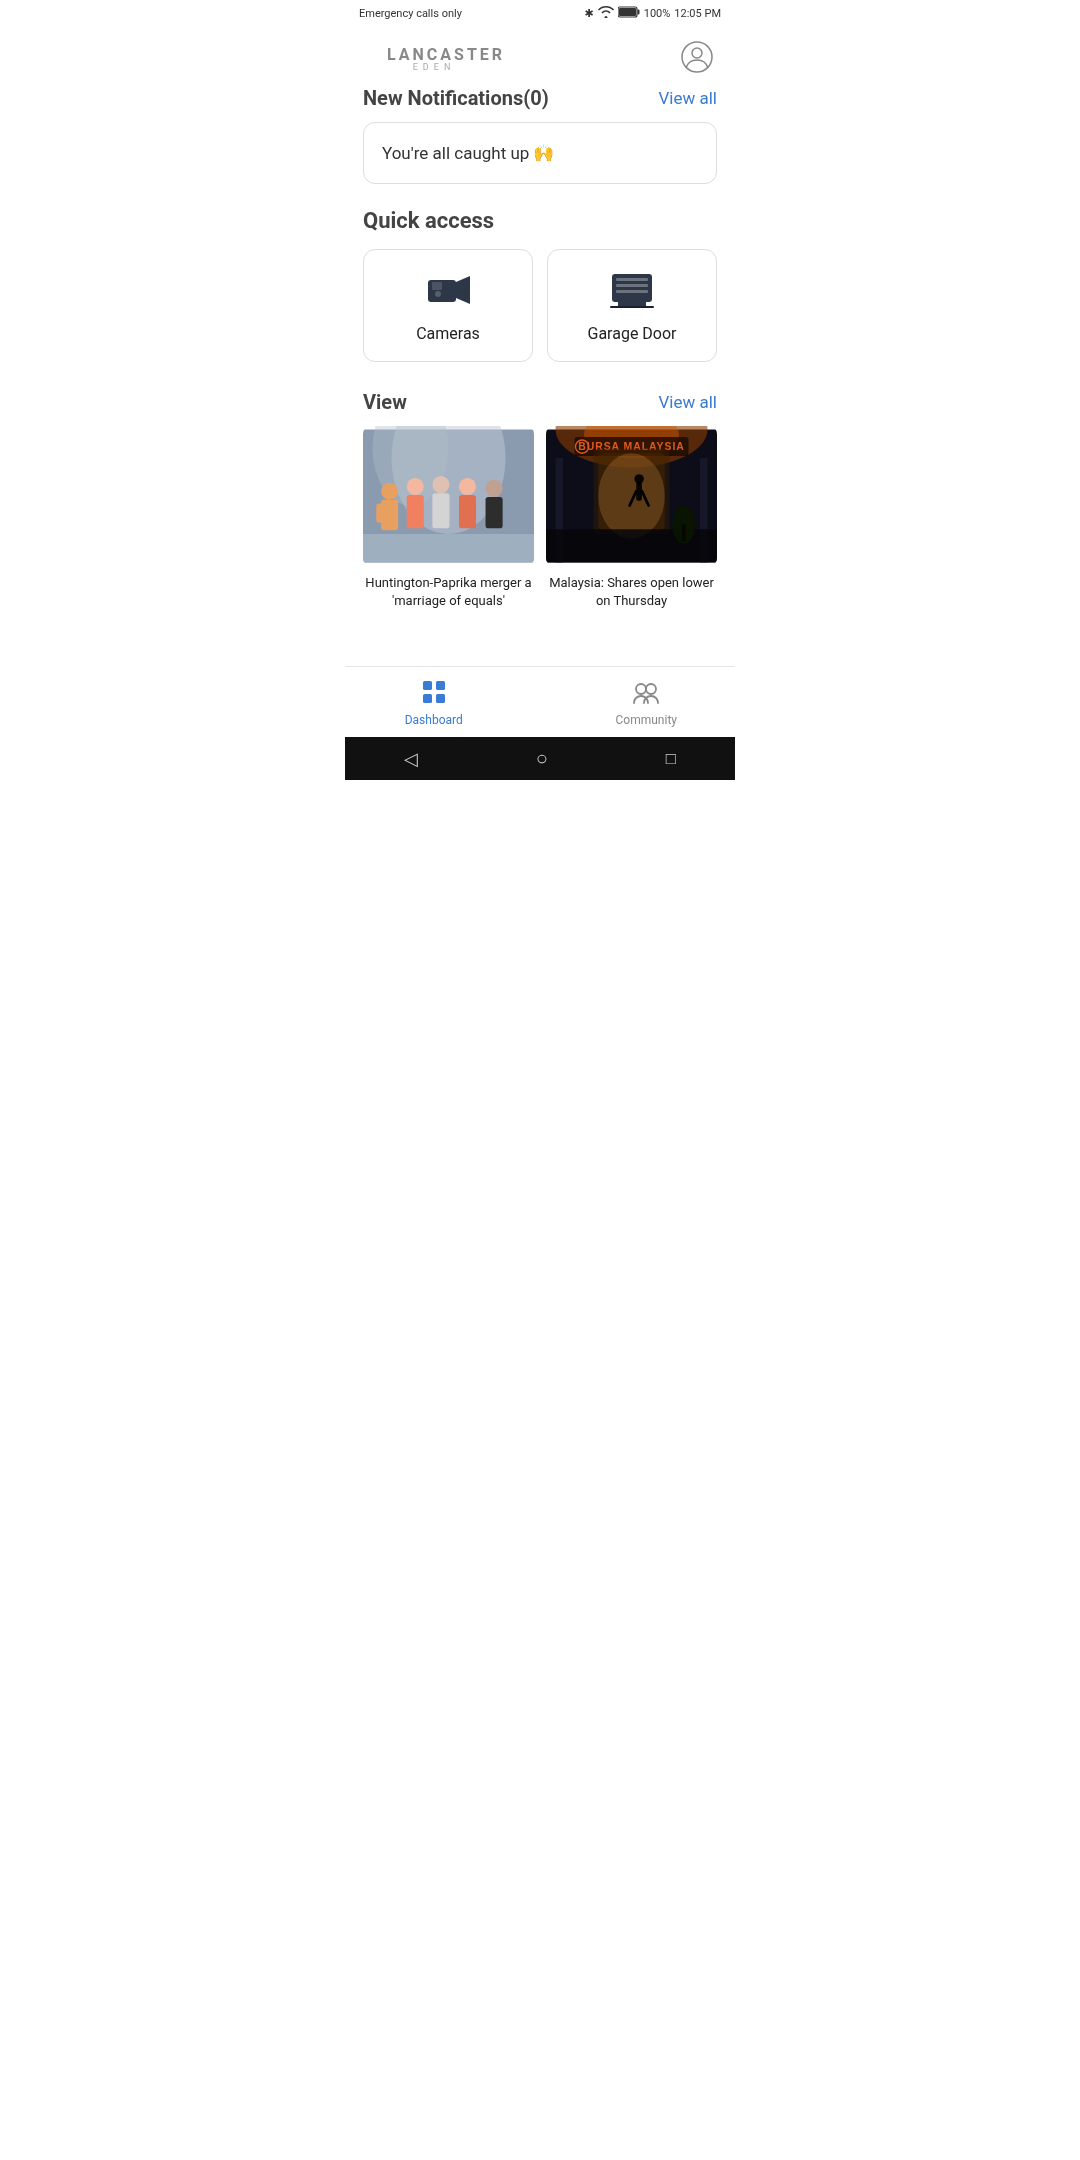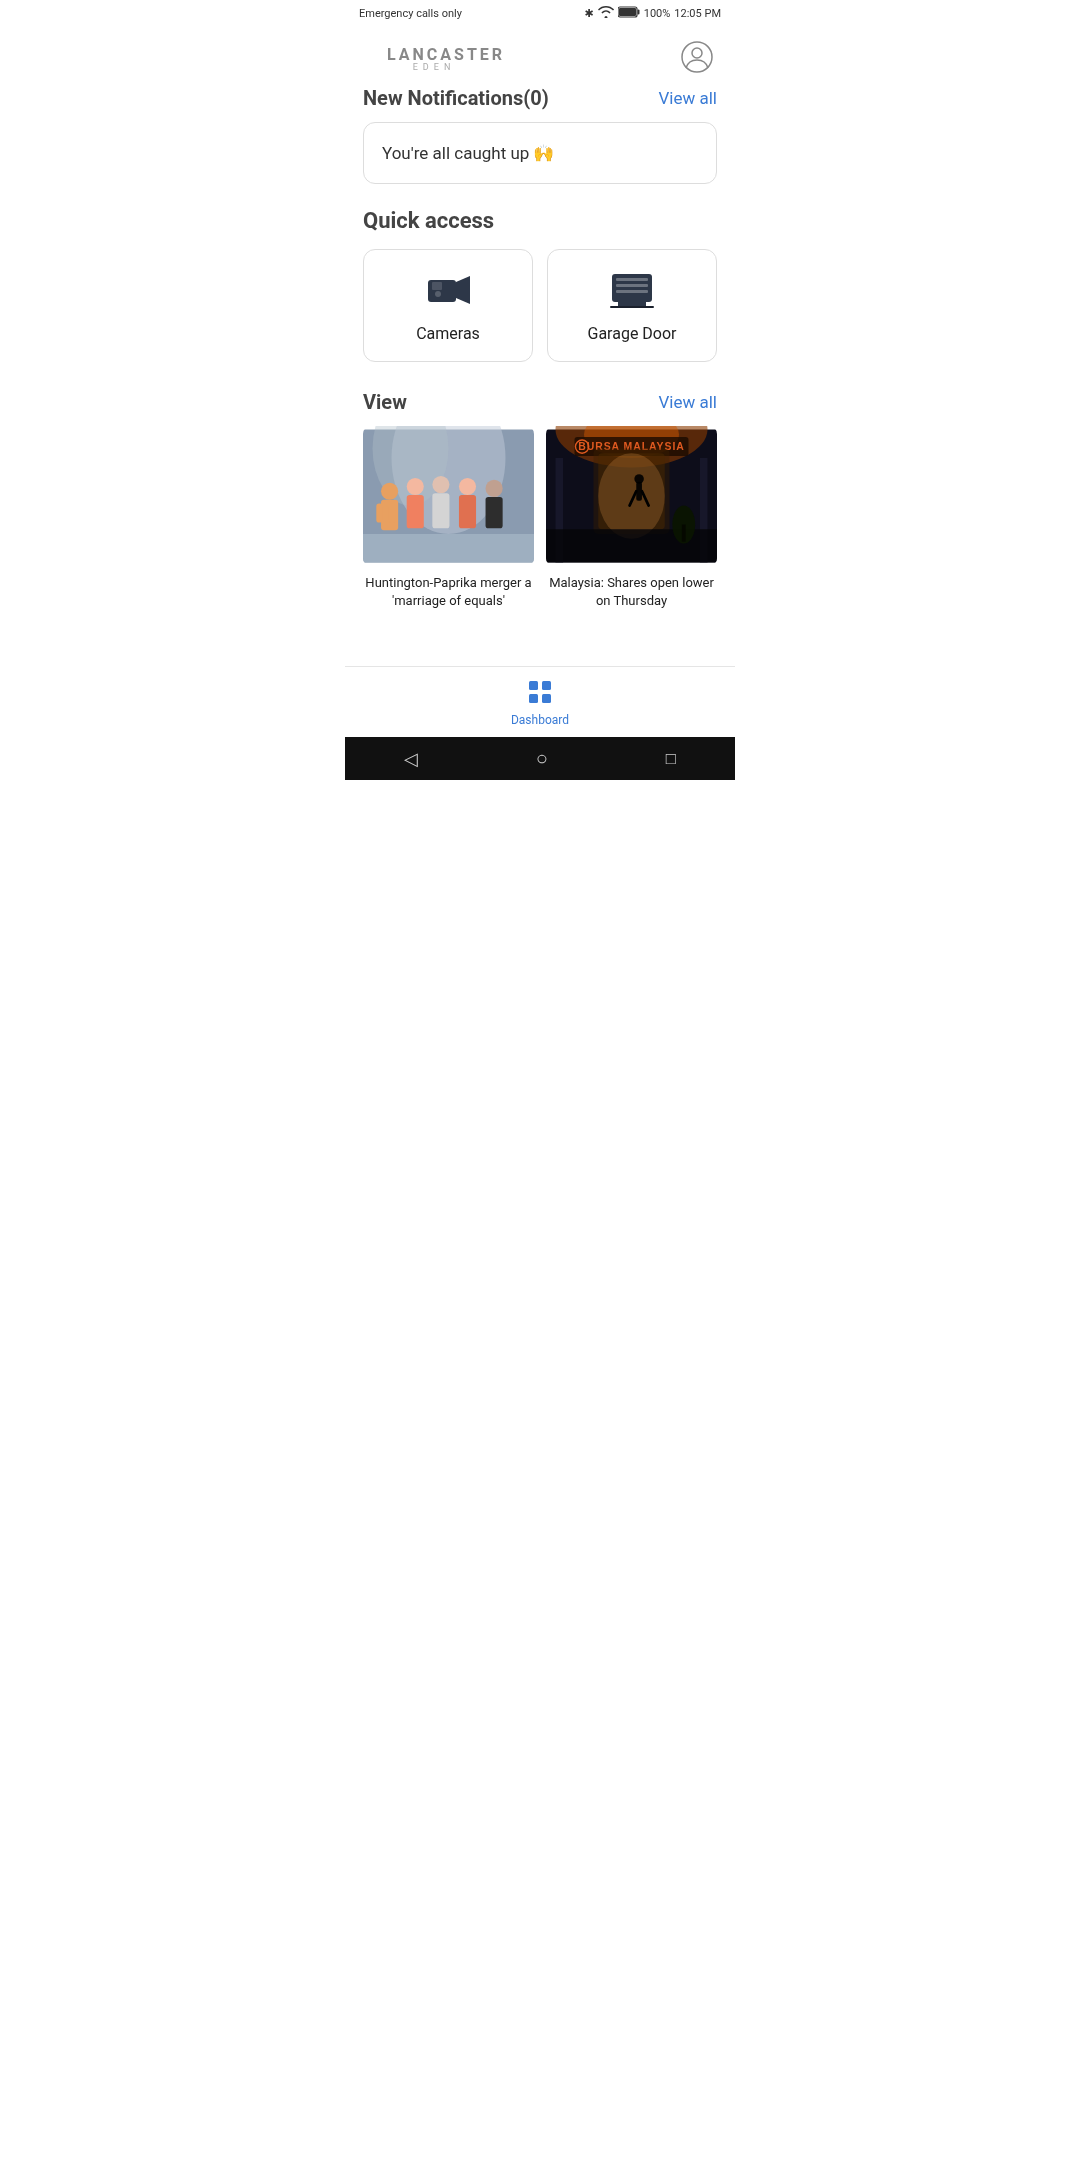--- a/index.html
+++ b/index.html
@@ -373,20 +373,31 @@
       <svg width="26" height="26" viewBox="0 0 26 26" fill="none">
         <rect x="2" y="2" width="9" height="9" rx="1.5" fill="#3a7bd5"></rect>
         <rect x="15" y="2" width="9" height="9" rx="1.5" fill="#3a7bd5"></rect>
         <rect x="2" y="15" width="9" height="9" rx="1.5" fill="#3a7bd5"></rect>
         <rect x="15" y="15" width="9" height="9" rx="1.5" fill="#3a7bd5"></rect>
       </svg>
     </span>
     <span class="nav-label nav-label-active">Dashboard</span>
   </div>
 
+  <div class="nav-item">
+    <span>
+      <svg width="28" height="26" viewBox="0 0 28 26" fill="none">
+        <circle cx="9" cy="10" r="5" stroke="#888" stroke-width="1.8"></circle>
+        <circle cx="19" cy="10" r="5" stroke="#888" stroke-width="1.8"></circle>
+        <path d="M2 24c0-4 3-7 7-7s7 3 7 7" stroke="#888" stroke-width="1.8" fill="none" stroke-linecap="round"></path>
+        <path d="M12 24c0-4 3-7 7-7s7 3 7 7" stroke="#888" stroke-width="1.8" fill="none" stroke-linecap="round"></path>
+      </svg>
+    </span>
+    <span class="nav-label nav-label-inactive">Community</span>
+  </div>
 
 </div>
 
 <div class="android-nav">
   <button style="background:none;border:none;color:#ccc;font-size:18px;cursor:pointer;">◁</button>
   <button style="background:none;border:none;color:#ccc;font-size:20px;cursor:pointer;">○</button>
   <button style="background:none;border:none;color:#ccc;font-size:17px;cursor:pointer;">□</button>
 </div>
 
 </body></html>

